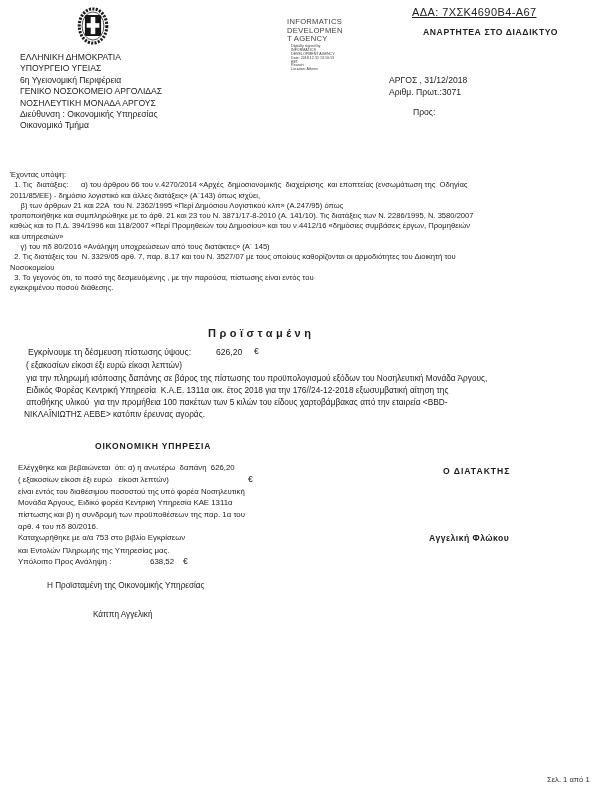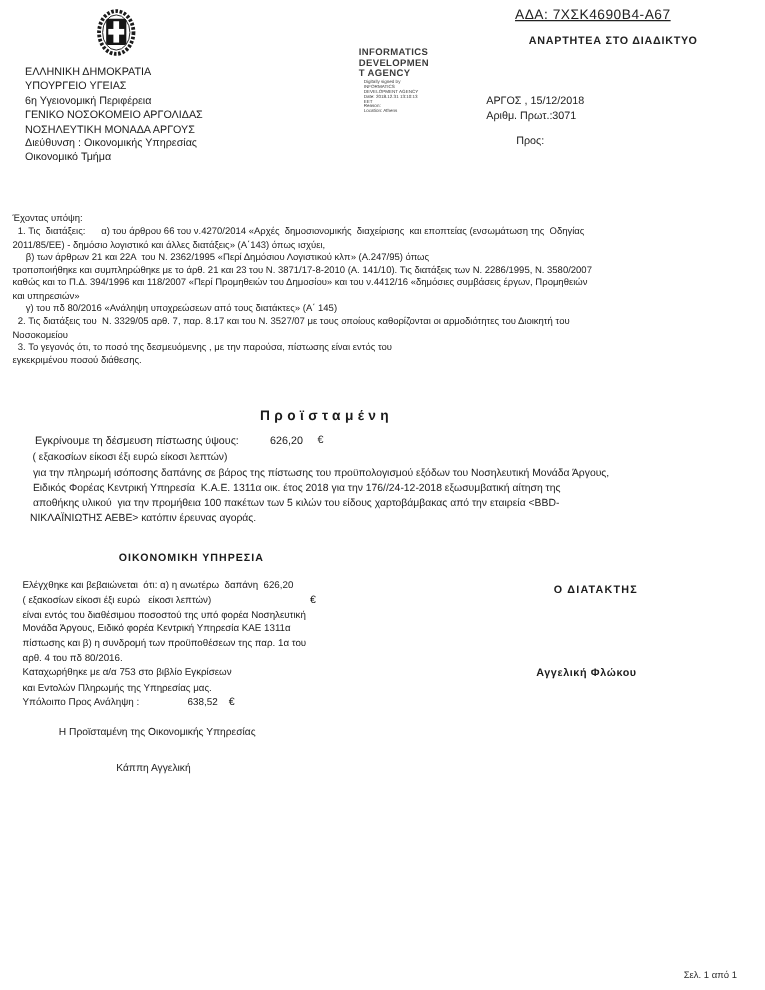--- a/index.html
+++ b/index.html
@@ -13,21 +13,21 @@
     overflow: hidden;
   }
   .abs { position: absolute; }
   .pre { white-space: pre-wrap; }
 
   
   .emblem { left: 74px; top: 4px; width: 38px; height: 44px; }
   .ada { left: 412px; top: 6px; font-size: 11px; letter-spacing: 0.4px; color: #222; text-decoration: underline; }
   .anartitea { left: 423px; top: 27px; font-size: 8.6px; font-weight: bold; letter-spacing: 0.6px; color: #222; }
   .stamp { left: 287px; top: 18px; width: 140px; }
-  .stamp-agency { font-size: 7.6px; font-weight: bold; line-height: 8.6px; color: #3c3c3c; letter-spacing: 0.3px; float: left; margin-top: 20px; }
+  .stamp-agency { font-size: 7.6px; font-weight: normal; line-height: 8.6px; color: #3c3c3c; letter-spacing: 0.3px; float: left; }
   .stamp-sig { font-size: 7px; line-height: 7.4px; color: #3a3a3a; transform: scale(0.52); transform-origin: top left; float: left; margin-left: 4px; width: 140px; }
 
   .letterhead { left: 20px; top: 52px; font-size: 8.6px; line-height: 11.4px; color: #1b1b1b; }
   .city-date { left: 389px; top: 75px; font-size: 8.6px; }
   .protocol { left: 389px; top: 87px; font-size: 8.6px; }
   .to-label { left: 394px; top: 107px; font-size: 8.6px; padding-left: 19px; }
 
   .decision-title { left: 0; top: 148px; width: 612px; text-align: center; font-size: 10px; font-weight: bold; letter-spacing: 0.6px; }
 
   .preamble { left: 10px; top: 170px; width: 596px; font-size: 7.6px; line-height: 10.3px; color: #1b1b1b; }
@@ -86,21 +86,21 @@
   <div class="abs anartitea">ΑΝΑΡΤΗΤΕΑ ΣΤΟ ΔΙΑΔΙΚΤΥΟ</div>
 
   <div class="abs letterhead pre">ΕΛΛΗΝΙΚΗ ΔΗΜΟΚΡΑΤΙΑ
 ΥΠΟΥΡΓΕΙΟ ΥΓΕΙΑΣ
 6η Υγειονομική Περιφέρεια
 ΓΕΝΙΚΟ ΝΟΣΟΚΟΜΕΙΟ ΑΡΓΟΛΙΔΑΣ
 ΝΟΣΗΛΕΥΤΙΚΗ ΜΟΝΑΔΑ ΑΡΓΟΥΣ
 Διεύθυνση : Οικονομικής Υπηρεσίας
 Οικονομικό Τμήμα</div>
 
-  <div class="abs city-date">ΑΡΓΟΣ , 15/12/2018</div>
+  <div class="abs city-date">ΑΡΓΟΣ , 31/12/2018</div>
   <div class="abs protocol">Αριθμ. Πρωτ.:3071</div>
   <div class="abs to-label">Προς:</div>
 
   <div class="abs preamble pre">Έχοντας υπόψη:
   1. Τις  διατάξεις:      α) του άρθρου 66 του ν.4270/2014 «Αρχές  δημοσιονομικής  διαχείρισης  και εποπτείας (ενσωμάτωση της  Οδηγίας
 2011/85/ΕΕ) - δημόσιο λογιστικό και άλλες διατάξεις» (Α΄143) όπως ισχύει,
      β) των άρθρων 21 και 22Α  του Ν. 2362/1995 «Περί Δημόσιου Λογιστικού κλπ» (Α.247/95) όπως
 τροποποιήθηκε και συμπληρώθηκε με το άρθ. 21 και 23 του Ν. 3871/17-8-2010 (Α. 141/10). Τις διατάξεις των Ν. 2286/1995, Ν. 3580/2007
 καθώς και το Π.Δ. 394/1996 και 118/2007 «Περί Προμηθειών του Δημοσίου» και του ν.4412/16 «δημόσιες συμβάσεις έργων, Προμηθειών
 και υπηρεσιών»

